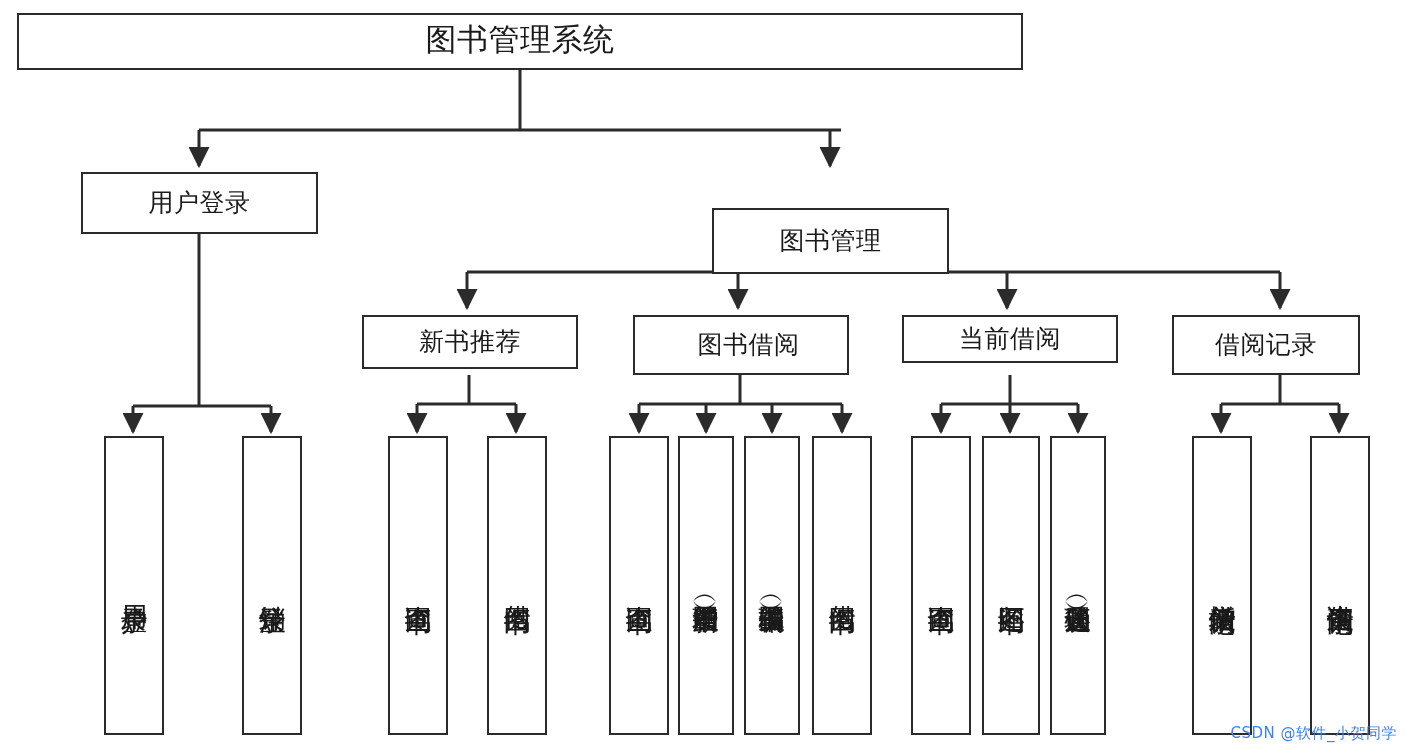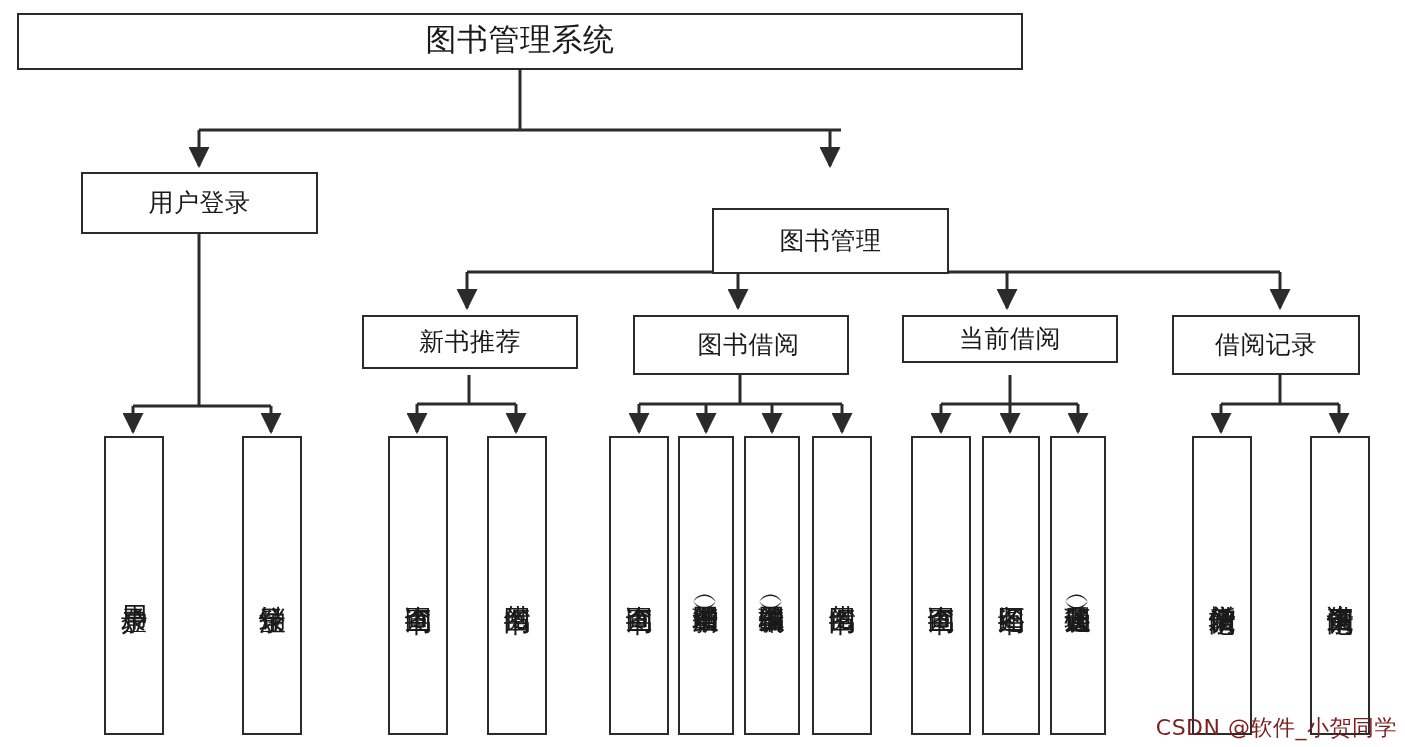--- a/index.html
+++ b/index.html
@@ -64,22 +64,22 @@
   }
   .node.v.tight .lbl {
     font-size: 26px;
     line-height: 1.0;
     letter-spacing: 0px;
   }
   #watermark {
     position: absolute;
     right: 8px;
     bottom: 4px;
-    font-size: 22px;
-    color: #7f1d1d;
+    font-size: 15px;
+    color: #3b82f6;
     letter-spacing: 0.5px;
     white-space: nowrap;
     pointer-events: none;
   }
 </style>
 </head>
 <body>
 
 <div id="canvas">
 

